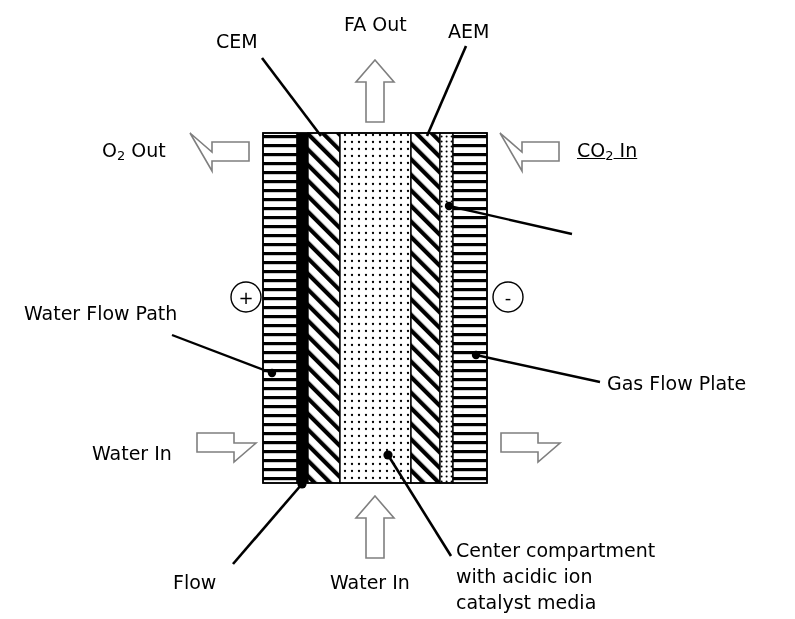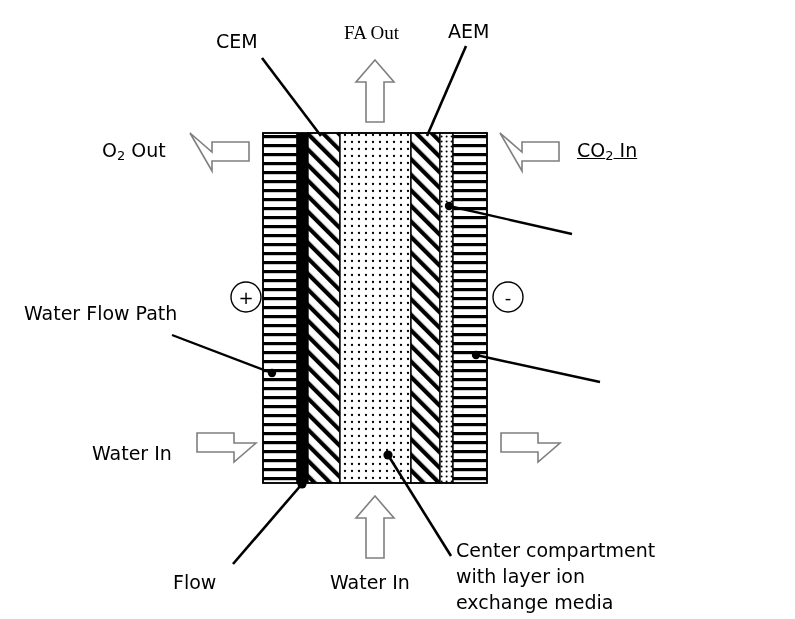--- a/index.html
+++ b/index.html
@@ -92,34 +92,35 @@
     <polygon points="256,443 234,443 234,433 197,433 197,452 234,452 234,462"></polygon>
 
     <polygon points="560,443 538,443 538,433 501,433 501,452 538,452 538,462"></polygon>
 
     <polygon points="375,496 394,518 384,518 384,558 366,558 366,518 356,518"></polygon>
   </g>
 </svg>
 
 <div class="lbl" style="left:216px;top:28px;">CEM</div>
 
-<div class="lbl" style="left:344px;top:20px;font-family:Liberation Serif, serif;">FA Out</div>
+<div class="lbl" style="left:344px;top:11px;">FA Out</div>
 
 <div class="lbl" style="left:448px;top:18px;">AEM</div>
 
 <div class="lbl" style="left:102px;top:137px;"><span>O</span><span class="sub">2</span><span> Out</span></div>
 
 <div class="lbl" style="left:577px;top:137px;text-decoration:underline;"><span>CO</span><span class="sub">2</span><span> In</span></div>
 
 
 <div class="lbl" style="left:24px;top:300px;text-align:center;">Water Flow Path</div>
 
+<div class="lbl" style="left:607px;top:370px;">Gas Flow Plate</div>
 
 <div class="lbl" style="left:92px;top:440px;">Water In</div>
 
 
 <div class="lbl" style="left:173px;top:569px;">Flow</div>
 
 <div class="lbl" style="left:330px;top:569px;">Water In</div>
 
-<div class="lbl multi" style="left:456px;top:537px;width:212px;">Center compartment with layer ion exchange media</div>
+<div class="lbl multi" style="left:456px;top:537px;width:212px;">Center compartment with acidic ion catalyst media</div>
 
 </div>
 
 </body></html>

